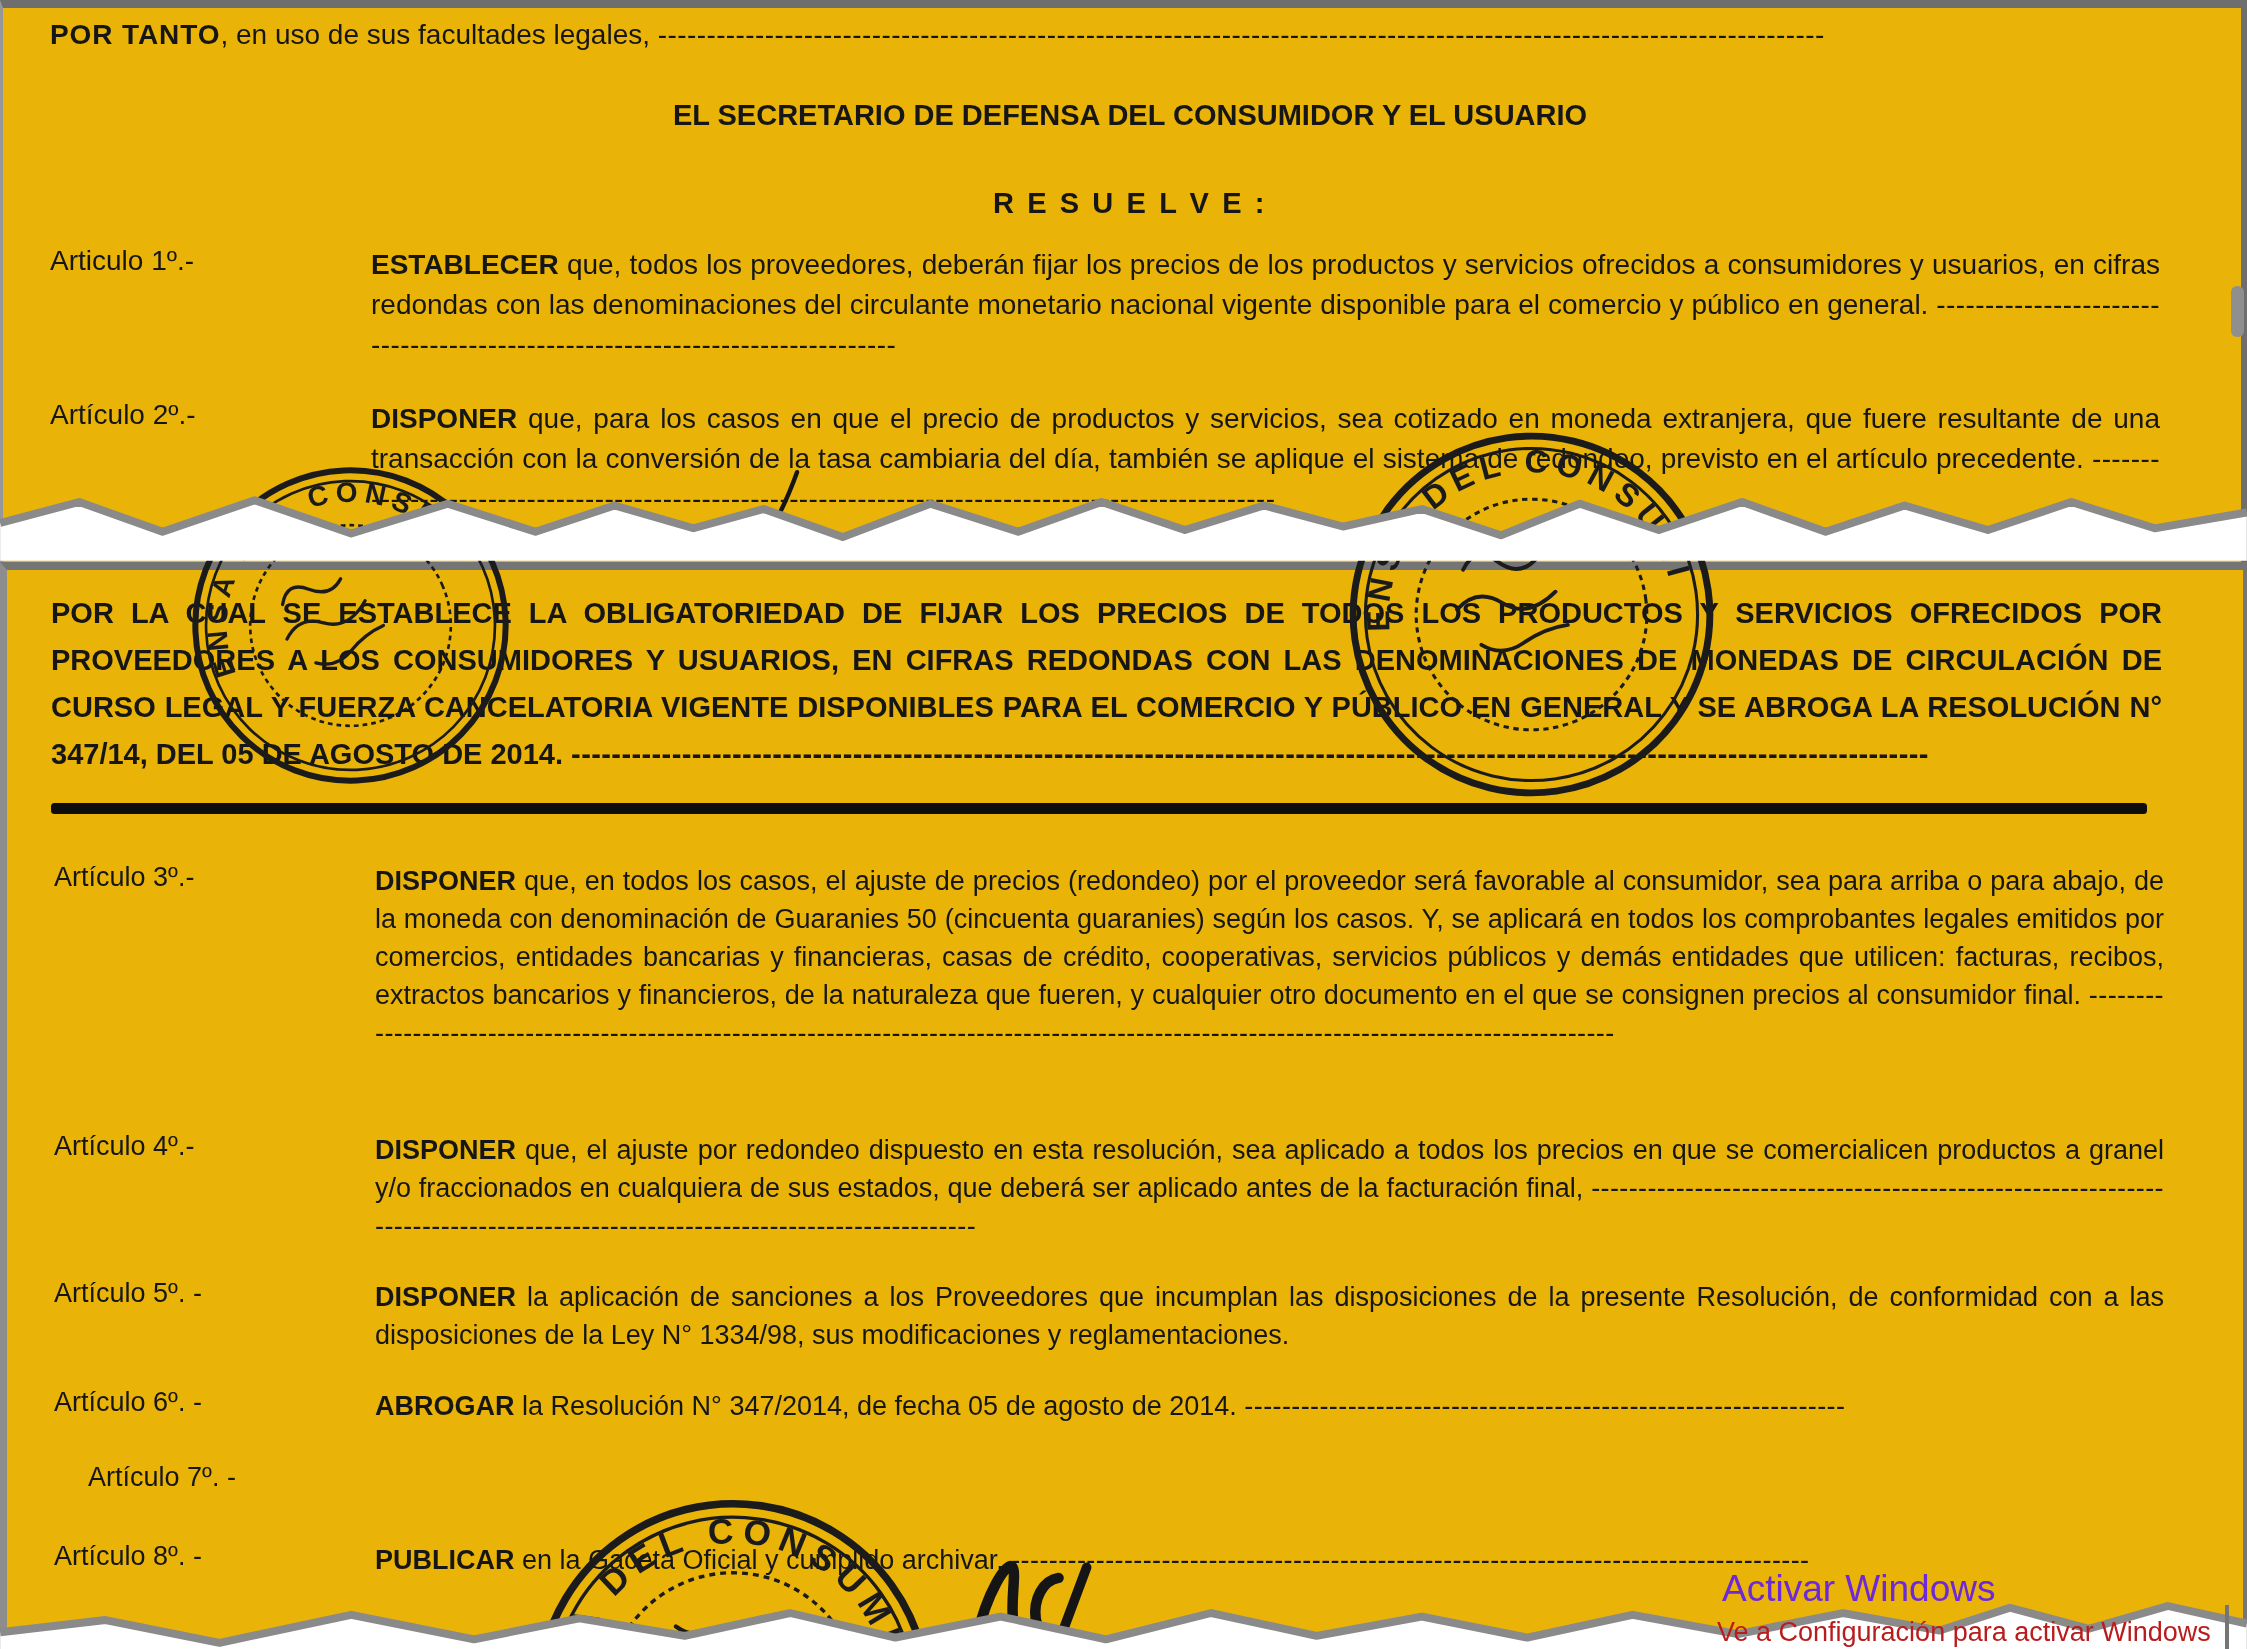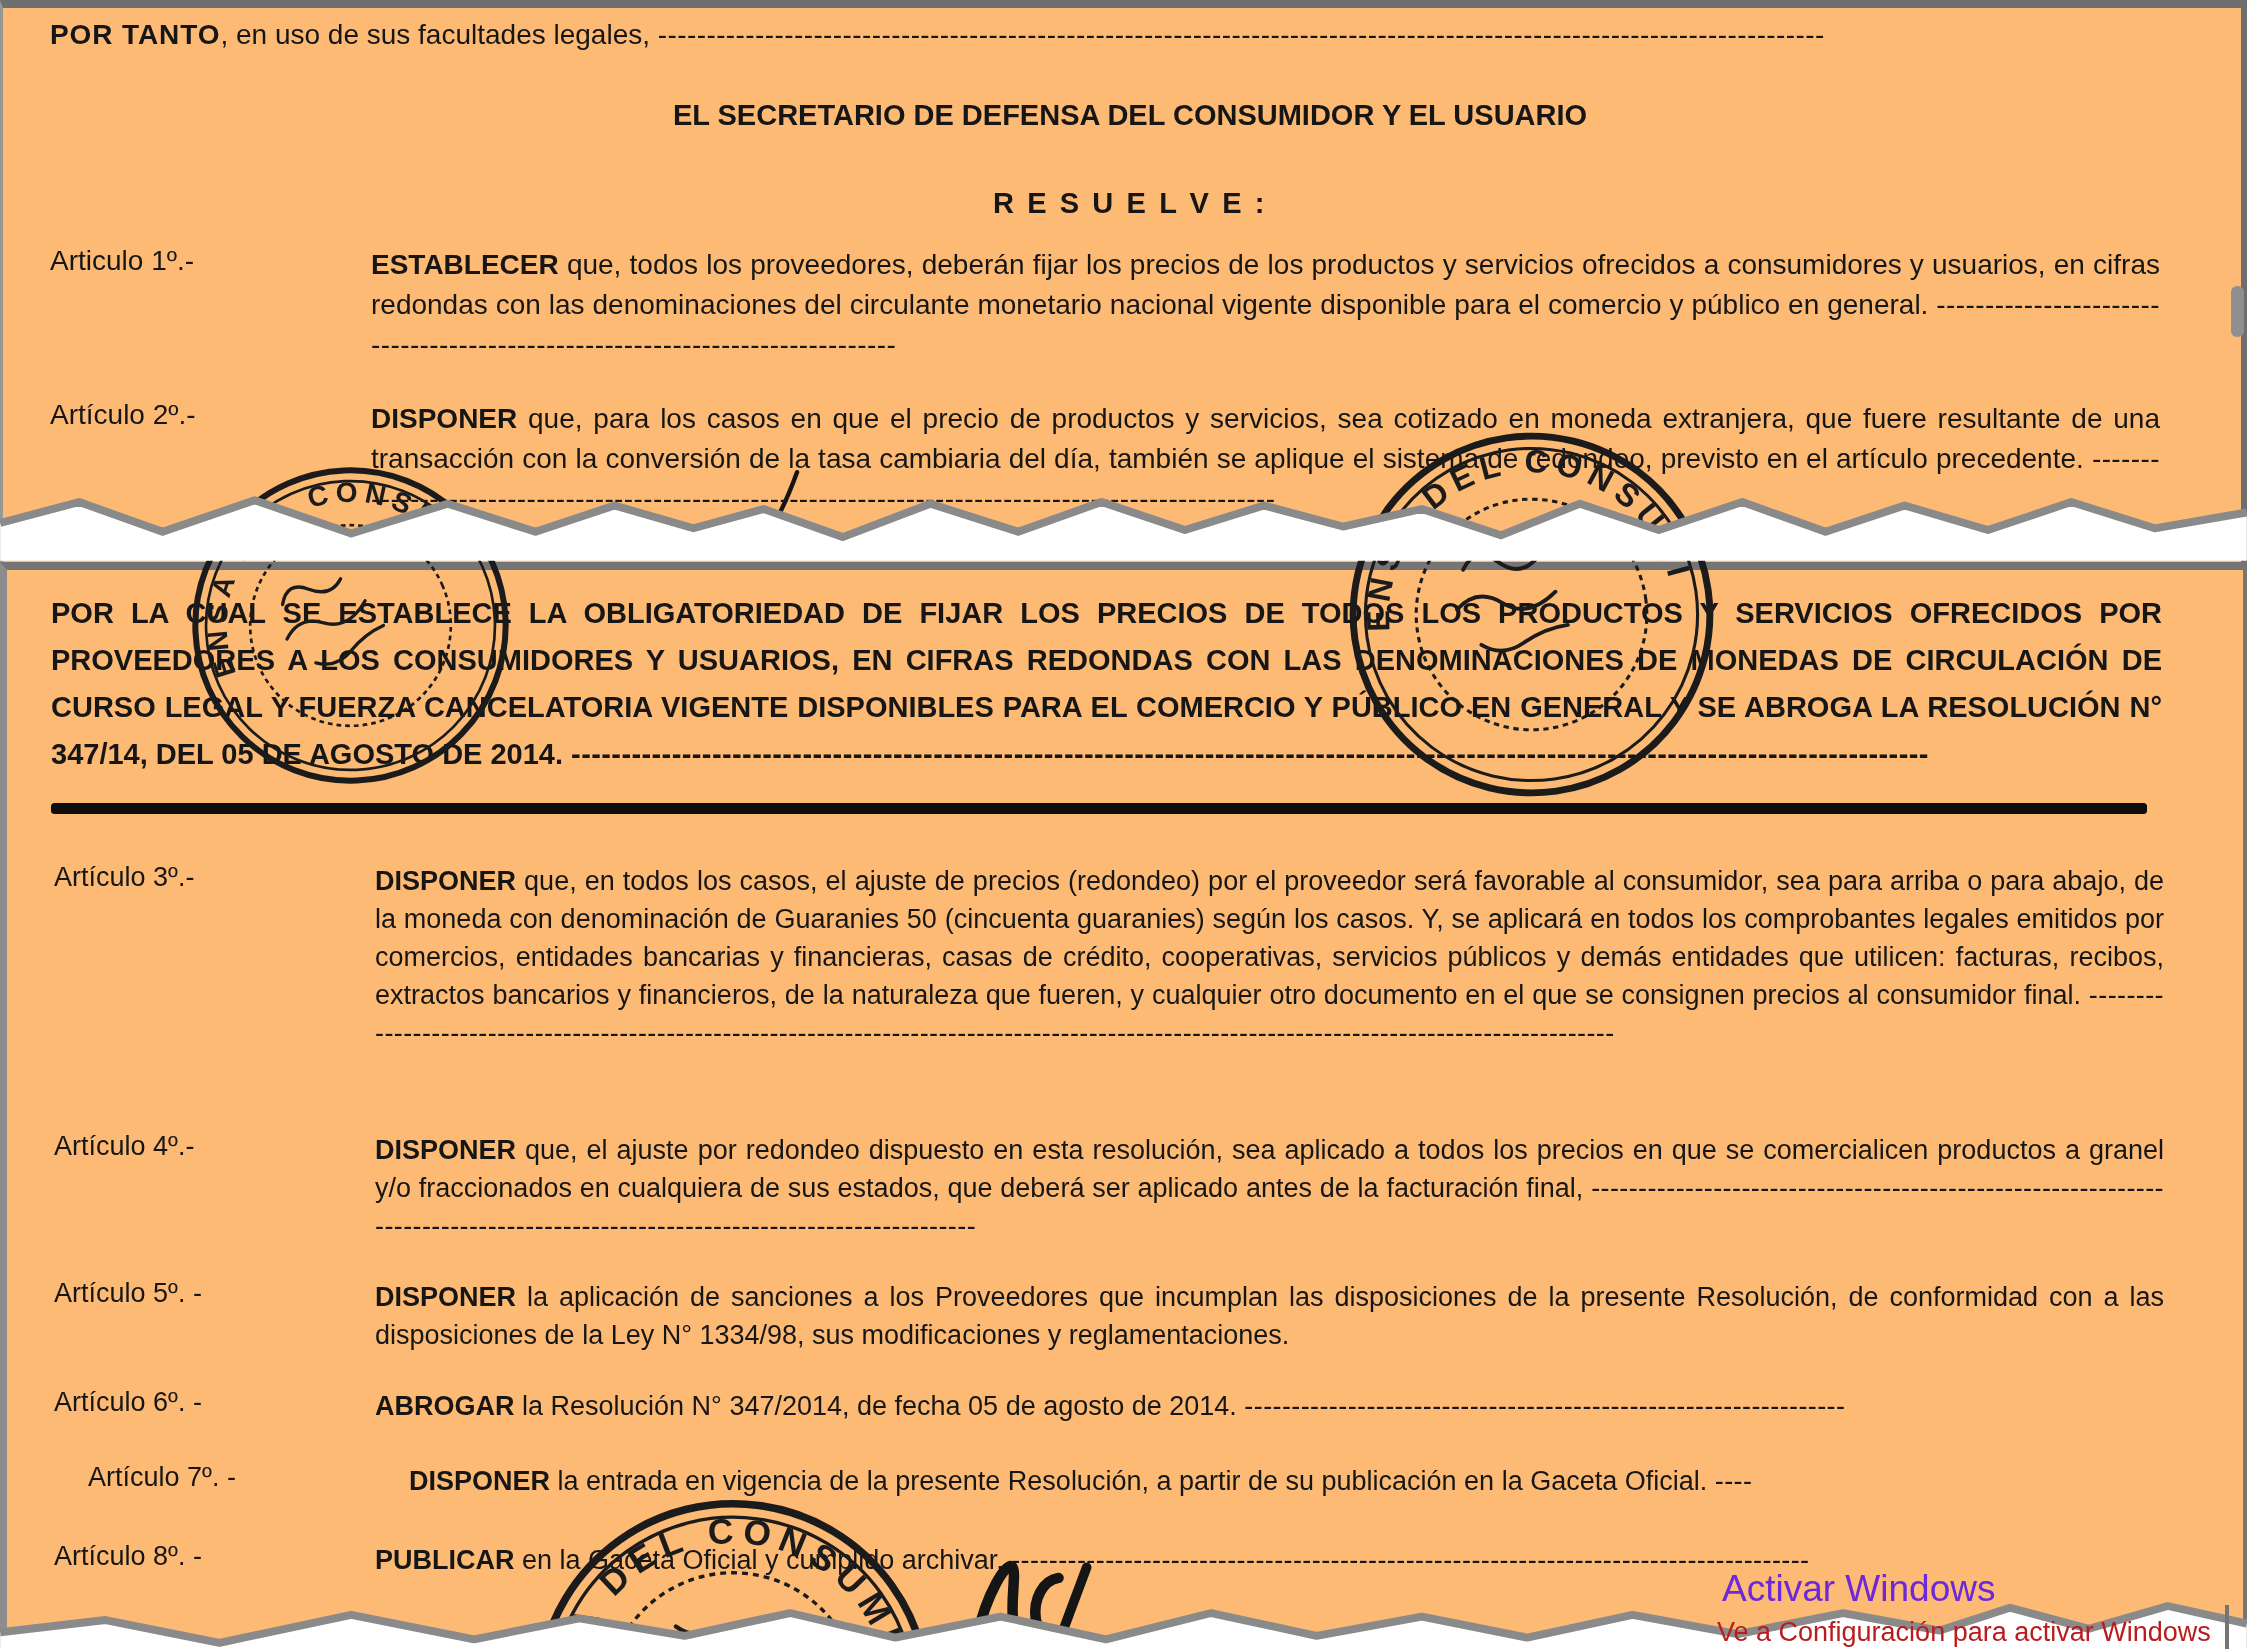--- a/index.html
+++ b/index.html
@@ -1,21 +1,21 @@
 <!DOCTYPE html>
 <html style="font-size:14px"><head>
 <meta charset="utf-8">
 <style>
   html,body{margin:0;padding:0;background:#ffffff;}
   body{width:2247px;height:1649px;overflow:hidden;position:relative;
        font-family:"Liberation Sans",sans-serif;color:#161616;}
   .canvas{position:absolute;left:0;top:0;width:2247px;height:1649px;overflow:hidden;background:#fff;}
 
   
-  .page{position:absolute;background:#fdba74;box-sizing:border-box;z-index:1;}
+  .page{position:absolute;background:#eab308;box-sizing:border-box;z-index:1;}
   .page1{left:0;top:0;width:2247px;height:562px;
          border-top:8.8px solid #6e6e6e;border-left:3.5px solid #979797;border-right:6.1px solid #6e6e6e;}
   .page2{left:0;top:562px;width:2247px;height:1088px;
          border-top:8px solid #757575;border-left:7px solid #8d8d8d;border-right:4.4px solid #757575;}
 
   .por-tanto{position:absolute;left:47px;top:7px;width:2116px;font-size:28px;line-height:40px;
              white-space:nowrap;overflow:hidden;}
   .por-tanto b{letter-spacing:0.9px;}
   .center-title{position:absolute;left:0;top:83px;width:100%;text-align:center;
                 font-weight:bold;font-size:29px;margin:8px;}
@@ -100,21 +100,20 @@
       <p class="atext"><b class="kw">DISPONER</b><span> la aplicación de sanciones a los Proveedores que incumplan las disposiciones de la presente Resolución, de conformidad con a las disposiciones de la Ley N° 1334/98, sus modificaciones y reglamentaciones.</span></p>
     </div>
 
     <div class="article" style="top:817px;height:48px;">
       <span class="alabel">Artículo 6º. -</span>
       <p class="atext"><b class="kw">ABROGAR</b><span> la Resolución N° 347/2014, de fecha 05 de agosto de 2014. </span><span class="dash">----------------------------------------------------------------</span></p>
     </div>
 
     <div class="article" style="top:892px;height:48px;margin-left:34px;">
       <span class="alabel">Artículo 7º. -</span>
-      <p class="atext"><b class="kw">DISPONER</b><span> la entrada en vigencia de la presente Resolución, a partir de su publicación en la Gaceta Oficial. </span><span class="dash">----</span></p>
     </div>
 
     <div class="article" style="top:971px;height:48px;">
       <span class="alabel">Artículo 8º. -</span>
       <p class="atext"><b class="kw">PUBLICAR</b><span> en la Gaceta Oficial y cumplido archivar. </span><span class="dash">-------------------------------------------------------------------------------------</span></p>
     </div>
   </section>
 
   <svg class="stampsvg" style="left:190px;top:465px;width:321px;height:321px;" viewBox="-240 -240 480 480">
     <g transform="rotate(-24)">

